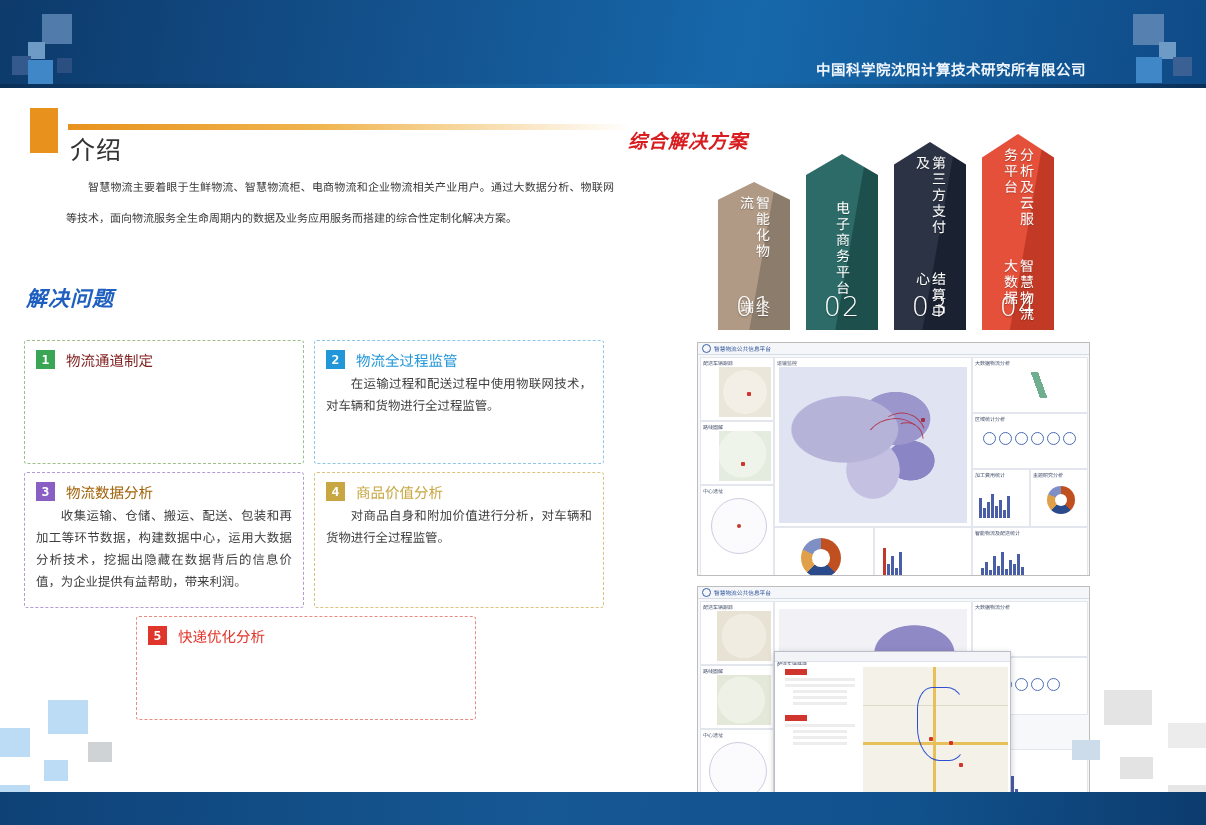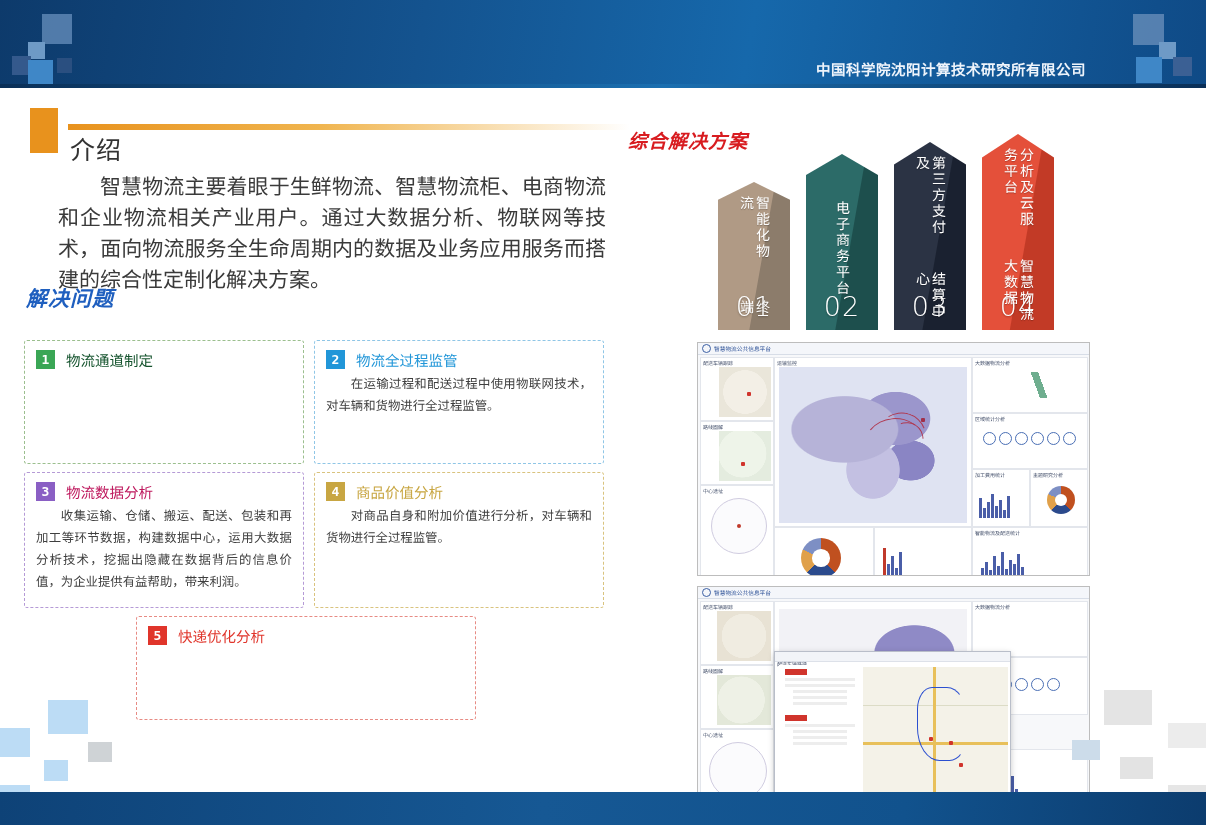--- a/index.html
+++ b/index.html
@@ -53,22 +53,22 @@
   .intro-bar{position:absolute;left:30px;top:108px;width:28px;height:45px;background:#e8921d;}
   .intro-rule{
     position:absolute;left:68px;top:124px;width:562px;height:6px;
     background:linear-gradient(90deg,#e8921d 0%,#f0b54f 45%,#ffffff 100%);
   }
   .intro-title{
     position:absolute;left:70px;top:130px;font-size:25px;color:#333333;
     font-family:"DejaVu Sans",sans-serif;letter-spacing:1px;
   }
   .intro-body{
-    position:absolute;left:58px;top:172px;width:548px;
-    font-size:21px;line-height:31px;color:#3a3a3a;text-indent:2em;
+    position:absolute;left:66px;top:172px;width:548px;
+    font-size:11px;line-height:31px;color:#3a3a3a;text-indent:2em;
     font-family:"DejaVu Sans",sans-serif;text-align:justify;
   }
 
   
   .sec-title{
     position:absolute;left:26px;top:282px;
     font-size:21px;font-weight:bold;font-style:italic;color:#1f5fbf;
     font-family:"DejaVu Sans",sans-serif;letter-spacing:1px;
   }
 
@@ -200,34 +200,34 @@
 <div class="intro-bar"></div>
 <div class="intro-rule"></div>
 <div class="intro-title">介绍</div>
 <div class="intro-body">智慧物流主要着眼于生鲜物流、智慧物流柜、电商物流和企业物流相关产业用户。通过大数据分析、物联网等技术，面向物流服务全生命周期内的数据及业务应用服务而搭建的综合性定制化解决方案。</div>
 
 <div class="sec-title">解决问题</div>
 <div class="cards" id="cards-root">
     <div class="card" style="left: 0px; top: 0px; width: 280px; height: 124px; border-color: rgb(155, 191, 142);">
       <div class="card-head">
        <span class="badge" style="background:#3aa655">1</span>
-       <span class="card-title" style="color:#14532d">物流通道制定</span>
+       <span class="card-title" style="color:#7f1d1d">物流通道制定</span>
      </div>
     </div>
     <div class="card" style="left: 290px; top: 0px; width: 290px; height: 124px; border-color: rgb(143, 198, 230);">
       <div class="card-head">
        <span class="badge" style="background:#2196d8">2</span>
        <span class="card-title" style="color:#2196d8">物流全过程监管</span>
      </div>
      <div class="card-body">在运输过程和配送过程中使用物联网技术，对车辆和货物进行全过程监管。</div>
     </div>
     <div class="card" style="left: 0px; top: 132px; width: 280px; height: 136px; border-color: rgb(181, 154, 214);">
       <div class="card-head">
        <span class="badge" style="background:#8a5fc4">3</span>
-       <span class="card-title" style="color:#be185d">物流数据分析</span>
+       <span class="card-title" style="color:#a16207">物流数据分析</span>
      </div>
      <div class="card-body">收集运输、仓储、搬运、配送、包装和再加工等环节数据，构建数据中心，运用大数据分析技术，挖掘出隐藏在数据背后的信息价值，为企业提供有益帮助，带来利润。</div>
     </div>
     <div class="card" style="left: 290px; top: 132px; width: 290px; height: 136px; border-color: rgb(217, 195, 126);">
       <div class="card-head">
        <span class="badge" style="background:#c8a642">4</span>
        <span class="card-title" style="color:#c8a642">商品价值分析</span>
      </div>
      <div class="card-body">对商品自身和附加价值进行分析，对车辆和货物进行全过程监管。</div>
     </div>

